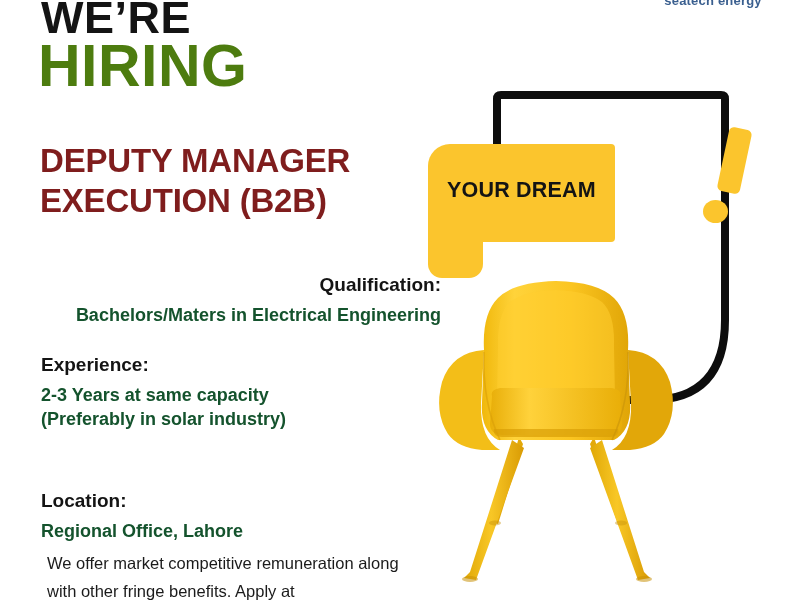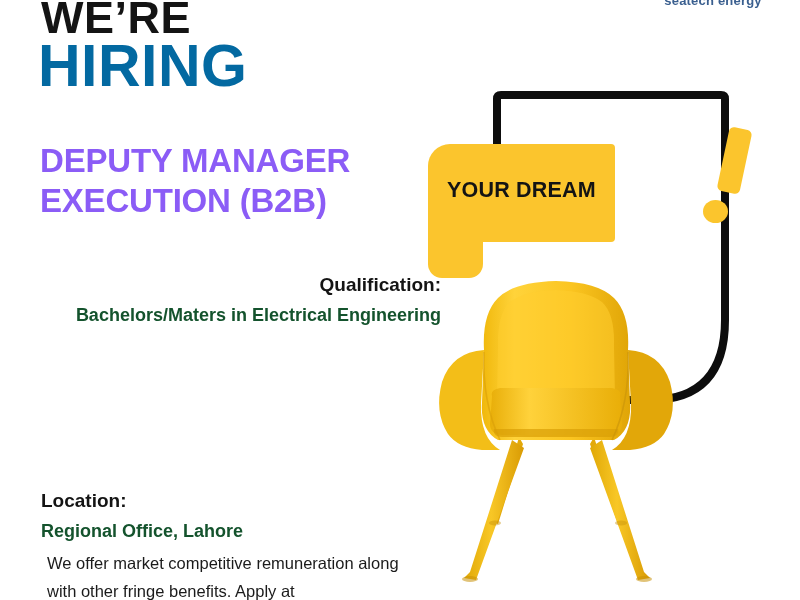--- a/index.html
+++ b/index.html
@@ -44,34 +44,34 @@
     color: #141414;
   }
   .headline-hiring {
     position: absolute;
     left: 38px;
     top: 37px;
     font-size: 59px;
     font-weight: 800;
     letter-spacing: 0.5px;
     line-height: 1;
-    color: #0369a1;
+    color: #4d7c0f;
   }
 
   
   .job-title {
     position: absolute;
     left: 40px;
     top: 141px;
     width: 400px;
     font-size: 33px;
     font-weight: 800;
     line-height: 1.22;
     letter-spacing: -0.2px;
-    color: #8b5cf6;
+    color: #7f1d1d;
   }
 
   
   .detail-block { position: absolute; left: 41px; width: 400px; }
   .detail-label {
     font-size: 19px;
     font-weight: 700;
     color: #141414;
     line-height: 1.3;
     margin: 0 0 5px 0;
@@ -190,20 +190,27 @@
 
   <div class="job-title">DEPUTY MANAGER EXECUTION (B2B)</div>
 
   <div class="detail-block" id="block-qualification">
     <div class="detail-label">Qualification:</div>
     <div class="detail-value">
       <span class="line">Bachelors/Maters in Electrical Engineering</span>
     </div>
   </div>
 
+  <div class="detail-block" id="block-experience">
+    <div class="detail-label">Experience:</div>
+    <div class="detail-value">
+      <span class="line">2-3 Years at same capacity</span>
+      <span class="line">(Preferably in solar industry)</span>
+    </div>
+  </div>
 
   <div class="detail-block" id="block-location">
     <div class="detail-label">Location:</div>
     <div class="detail-value">
       <span class="line">Regional Office, Lahore</span>
     </div>
   </div>
 
   <div class="footer-note">
     <span>We offer market competitive remuneration along</span><br>

